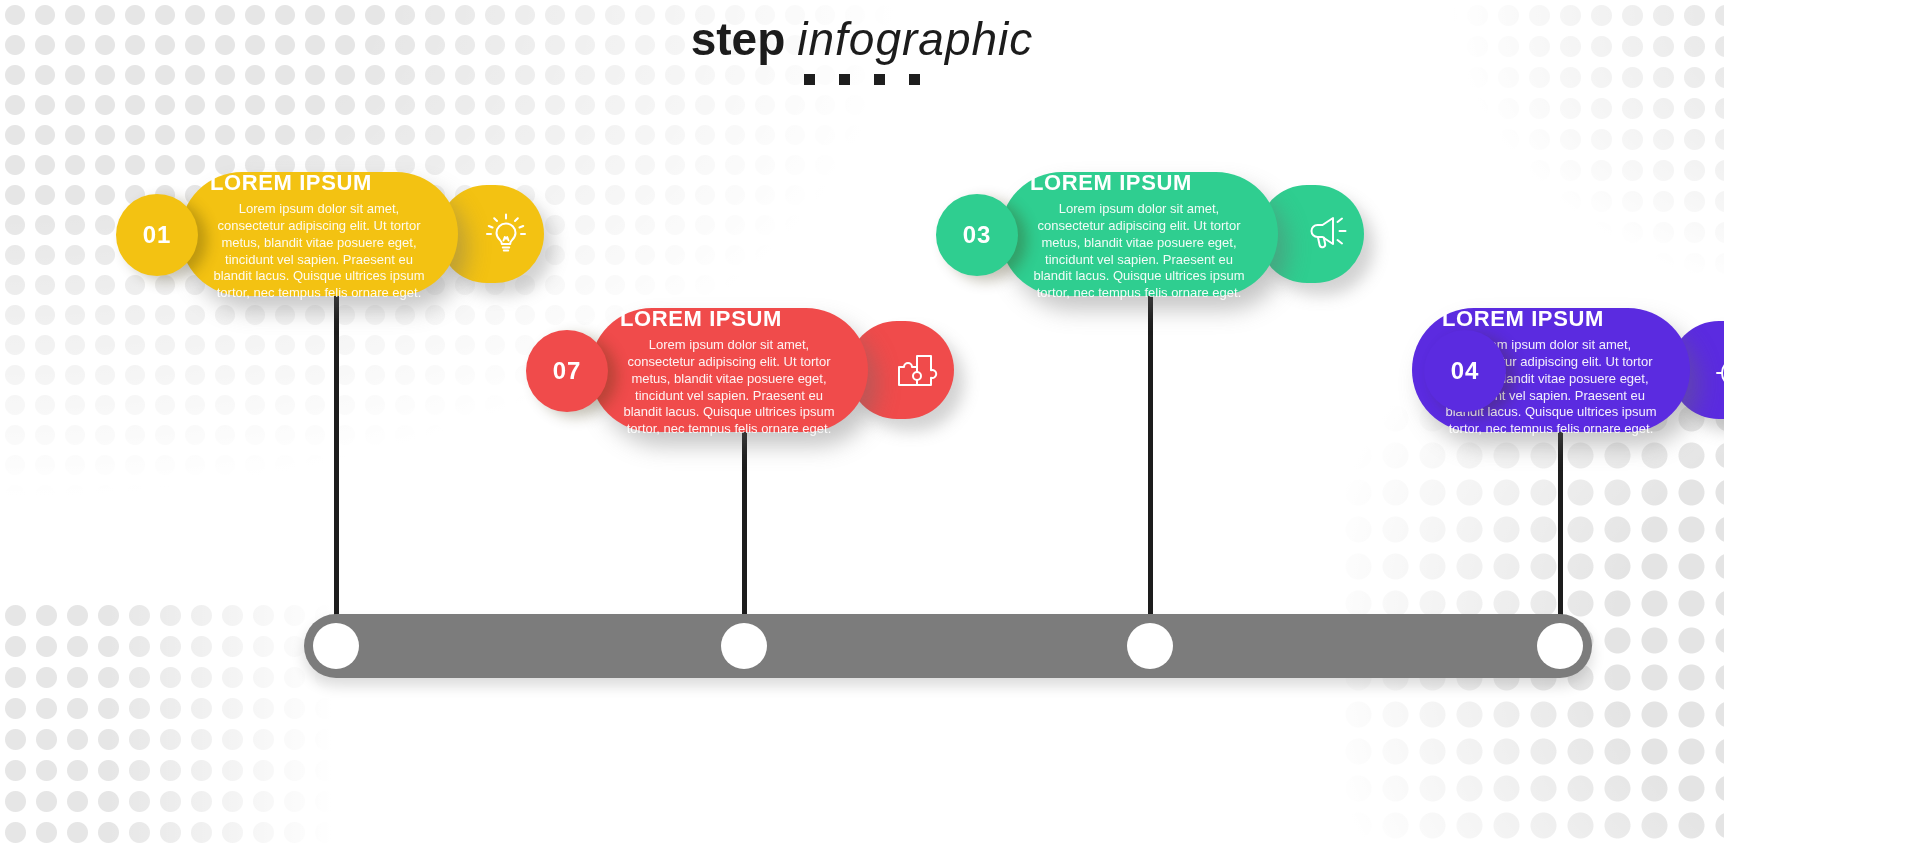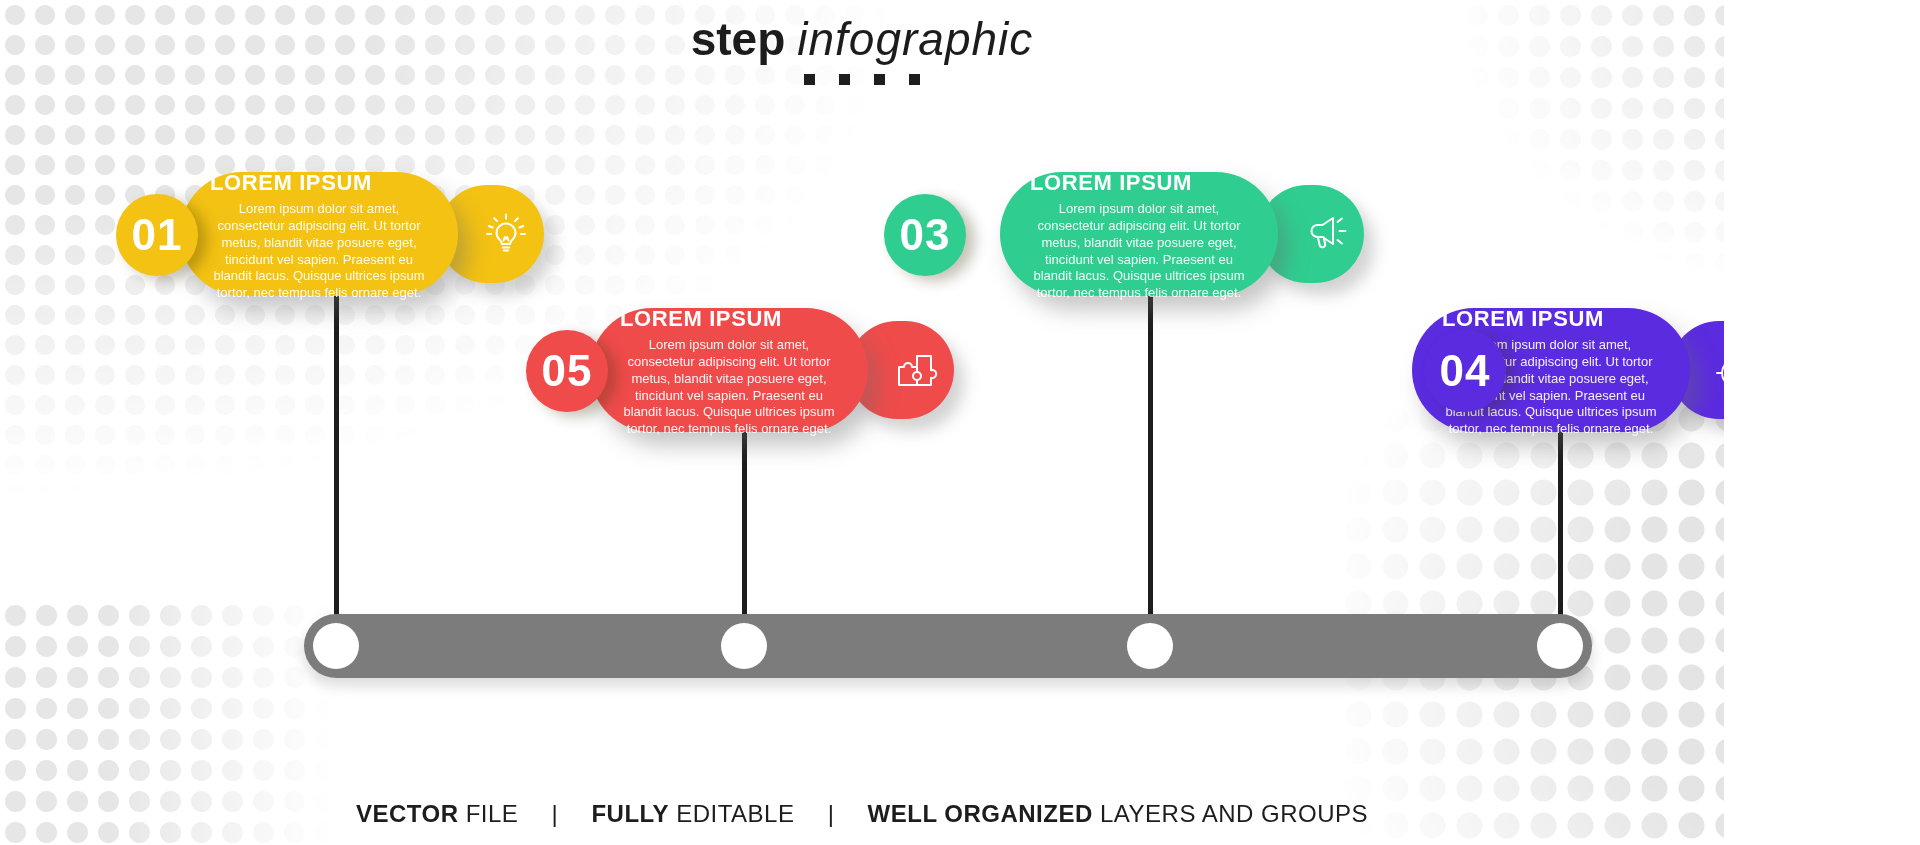--- a/index.html
+++ b/index.html
@@ -44,21 +44,21 @@
 
   
   .pill{position:absolute;width:278px;height:124px;border-radius:62px;z-index:4;
         display:flex;flex-direction:column;justify-content:center;align-items:flex-start;
         text-align:center;padding:4px 30px 0;box-sizing:border-box;
         box-shadow:10px 14px 22px rgba(105,105,105,0.38);}
   .pill .heading{font-size:22px;font-weight:700;color:#fff;letter-spacing:0.6px;margin-bottom:5px;}
   .pill .body{font-size:13px;line-height:1.3;color:rgba(255,255,255,0.93);}
   .num{position:absolute;width:82px;height:82px;border-radius:50%;z-index:5;
        display:flex;align-items:center;justify-content:center;
-       font-size:44px;font-weight:700;color:#fff;letter-spacing:1px;
+       font-size:24px;font-weight:700;color:#fff;letter-spacing:1px;
        box-shadow:9px 5px 14px rgba(60,50,10,0.30);}
   .badge{position:absolute;width:106px;height:98px;border-radius:49px;z-index:3;
          box-shadow:10px 12px 16px rgba(105,105,105,0.30);}
   .badge svg{position:absolute;right:10px;top:50%;transform:translateY(-50%);}
 
   .c-yellow{background:#f3c212;}
   .c-red{background:#f04b4b;}
   .c-green{background:#2fce90;}
   .c-purple{background:#5b2be0;}
 
@@ -119,60 +119,50 @@
     <div class="badge c-red" style="left:848px;top:321px;">
       <svg width="56" height="56" viewBox="0 0 56 56" fill="none" stroke="#fff" stroke-width="2" stroke-linecap="round" stroke-linejoin="round">
         <path d="M11 25h5a4 4 0 1 1 8 0h5v5a4 4 0 1 0 0 8v5H11z"></path>
         <path d="M29 14h14v14.2a4 4 0 1 1 0 7.6V43H29v-5a4 4 0 1 0 0-8z"></path>
       </svg>
     </div>
     <div class="pill c-red" style="left:590px;top:308px;">
       <div class="heading">LOREM IPSUM</div>
       <div class="body">Lorem ipsum dolor sit amet, consectetur adipiscing elit. Ut tortor metus, blandit vitae posuere eget, tincidunt vel sapien. Praesent eu blandit lacus. Quisque ultrices ipsum tortor, nec tempus felis ornare eget.</div>
     </div>
-    <div class="num c-red" style="left:526px;top:330px;">05</div>
+    <div class="num c-red" style="left:526px;top:330px;">07</div>
   </div>
 
   <div>
     <div class="badge c-green" style="left:1258px;top:185px;">
       <svg width="56" height="56" viewBox="0 0 56 56" fill="none" stroke="#fff" stroke-width="2" stroke-linecap="round" stroke-linejoin="round">
         <path d="M13.5 25a6 6 0 0 1 6-6h5L35 12v26l-10.5-7h-5a6 6 0 0 1-6-6z"></path>
         <path d="M20 31.5l1.6 7.5a2.8 2.8 0 0 0 5.5-1.2l-1.3-6.3"></path>
         <path d="M39.5 16l4.5-3.5M41.5 25h6M39.5 34l4.5 3.5"></path>
       </svg>
     </div>
     <div class="pill c-green" style="left:1000px;top:172px;">
       <div class="heading">LOREM IPSUM</div>
       <div class="body">Lorem ipsum dolor sit amet, consectetur adipiscing elit. Ut tortor metus, blandit vitae posuere eget, tincidunt vel sapien. Praesent eu blandit lacus. Quisque ultrices ipsum tortor, nec tempus felis ornare eget.</div>
     </div>
-    <div class="num c-green" style="left:884px;top:194px;">03</div>
+    <div class="num c-green" style="left:936px;top:194px;">03</div>
   </div>
 
   <div>
     <div class="badge c-purple" style="left:1670px;top:321px;">
       <svg width="56" height="56" viewBox="0 0 56 56" fill="none" stroke="#fff" stroke-width="2" stroke-linecap="round" stroke-linejoin="round">
         <circle cx="25" cy="31" r="4"></circle>
         <circle cx="25" cy="31" r="8.5"></circle>
         <circle cx="25" cy="31" r="13"></circle>
         <path d="M25 31L38.5 17.5"></path>
         <path d="M38.5 17.5l1.3-6 4.7 4.7-6 1.3z"></path>
         <path d="M25 13.5v4.5M25 44.5V49M7 31h4.5M43.5 31H48"></path>
       </svg>
     </div>
     <div class="pill c-purple" style="left:1412px;top:308px;">
       <div class="heading">LOREM IPSUM</div>
       <div class="body">Lorem ipsum dolor sit amet, consectetur adipiscing elit. Ut tortor metus, blandit vitae posuere eget, tincidunt vel sapien. Praesent eu blandit lacus. Quisque ultrices ipsum tortor, nec tempus felis ornare eget.</div>
     </div>
     <div class="num c-purple" style="left:1424px;top:330px;">04</div>
   </div>
 
-  <div class="footer">
-    <span class="b">VECTOR</span>
-    <span>FILE</span>
-    <span class="sep">|</span>
-    <span class="b">FULLY</span>
-    <span>EDITABLE</span>
-    <span class="sep">|</span>
-    <span class="b">WELL ORGANIZED</span>
-    <span>LAYERS AND GROUPS</span>
-  </div>
 
 </div>
 
 </body></html>

